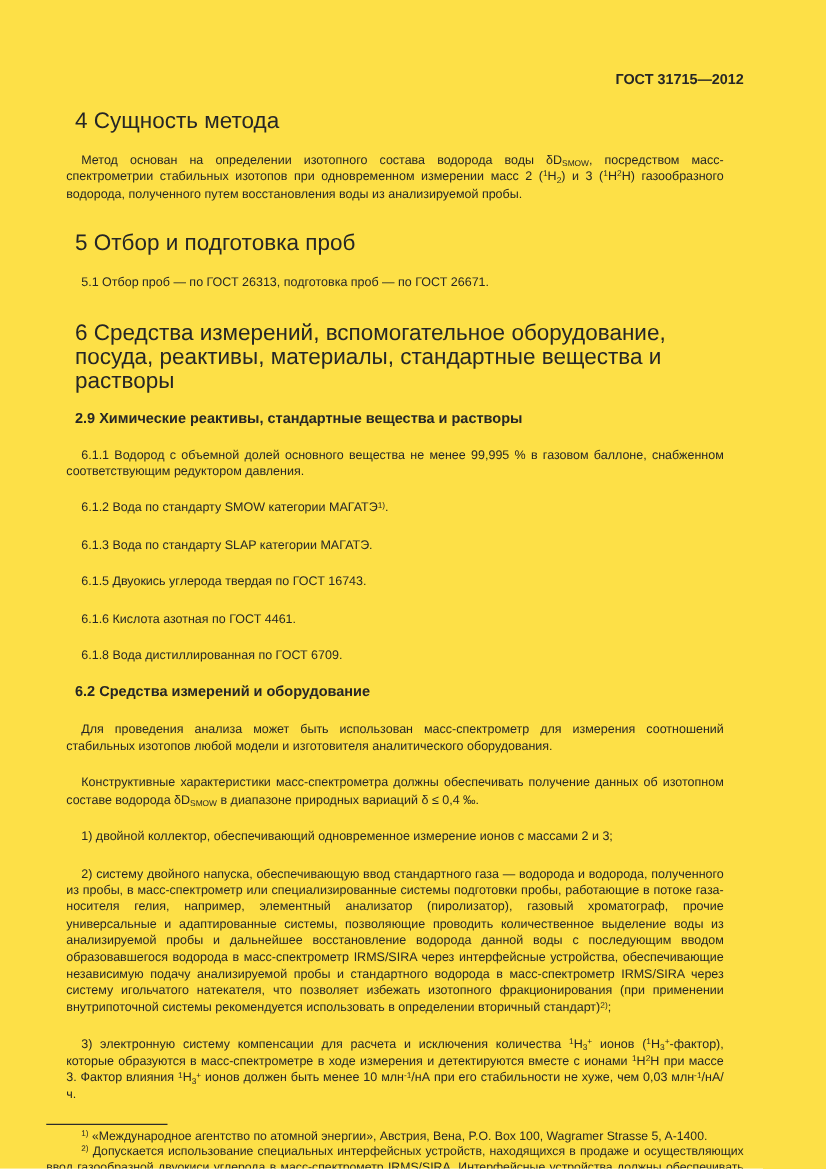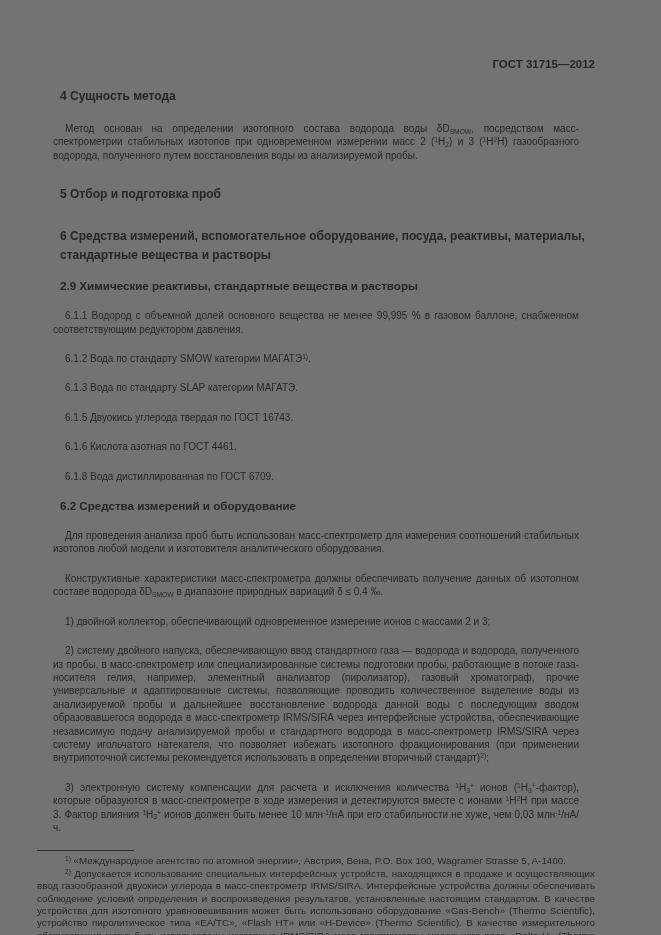--- a/index.html
+++ b/index.html
@@ -6,35 +6,35 @@
     margin: 0;
     padding: 0;
     background: #ffffff;
   }
   .page {
     position: relative;
     width: 661px;
     height: 935px;
     box-sizing: border-box;
     padding: 57px 66px 0 37px;
-    background: #737373;
+    background: #fde047;
     color: #262626;
     font-family: "Liberation Sans", sans-serif;
     overflow: hidden;
   }
   .doc-header {
     text-align: right;
     font-size: 11.5px;
     font-weight: 700;
     line-height: 14px;
     margin-bottom: 2px;
   }
   h1 {
-    font-size: 12px;
-    font-weight: 700;
+    font-size: 18px;
+    font-weight: 400;
     line-height: 19px;
     margin: 23px 0 9px 23px;
   }
   h1.first {
     margin-top: 16px;
   }
   h2 {
     font-size: 11.6px;
     font-weight: 700;
     line-height: 14px;
@@ -86,36 +86,37 @@
 <body>
 
 <div class="page">
 
   <div class="doc-header">ГОСТ 31715—2012</div>
 
   <h1 class="first">4  Сущность метода</h1>
   <p class="body">Метод основан на определении изотопного состава водорода воды δD<sub>SMOW</sub>, посредством масс-спектрометрии стабильных изотопов при одновременном измерении масс 2 (<sup>1</sup>H<sub>2</sub>) и 3 (<sup>1</sup>H<sup>2</sup>H) газообразного водорода, полученного путем восстановления воды из анализируемой пробы.</p>
 
   <h1>5  Отбор и подготовка проб</h1>
+  <p class="body">5.1  Отбор проб — по ГОСТ 26313, подготовка проб — по ГОСТ 26671.</p>
 
   <h1>6  Средства измерений, вспомогательное оборудование, посуда, реактивы, материалы, стандартные вещества и растворы</h1>
 
   <h2>2.9  Химические реактивы, стандартные вещества и растворы</h2>
   <div>
     <p class="body">6.1.1  Водород с объемной долей основного вещества не менее 99,995 % в газовом баллоне, снабженном соответствующим редуктором давления.</p>
     <p class="body">6.1.2  Вода по стандарту SMOW категории МАГАТЭ<sup>1)</sup>.</p>
     <p class="body">6.1.3  Вода по стандарту SLAP категории МАГАТЭ.</p>
     <p class="body">6.1.5  Двуокись углерода твердая по ГОСТ 16743.</p>
     <p class="body">6.1.6  Кислота азотная по ГОСТ 4461.</p>
     <p class="body">6.1.8  Вода дистиллированная по ГОСТ 6709.</p>
   </div>
 
   <h2>6.2  Средства измерений и оборудование</h2>
   <div>
-    <p class="body">Для проведения анализа проб быть использован масс-спектрометр для измерения соотношений стабильных изотопов любой модели и изготовителя аналитического оборудования.</p>
+    <p class="body">Для проведения анализа может быть использован масс-спектрометр для измерения соотношений стабильных изотопов любой модели и изготовителя аналитического оборудования.</p>
     <p class="body">Конструктивные характеристики масс-спектрометра должны обеспечивать получение данных об изотопном составе водорода δD<sub>SMOW</sub> в диапазоне природных вариаций δ ≤ 0,4 ‰.</p>
     <p class="body">1)  двойной коллектор, обеспечивающий одновременное измерение ионов с массами 2 и 3;</p>
     <p class="body">2)  систему двойного напуска, обеспечивающую ввод стандартного газа — водорода и водорода, полученного из пробы, в масс-спектрометр или специализированные системы подготовки пробы, работающие в потоке газа-носителя гелия, например, элементный анализатор (пиролизатор), газовый хроматограф, прочие универсальные и адаптированные системы, позволяющие проводить количественное выделение воды из анализируемой пробы и дальнейшее восстановление водорода данной воды с последующим вводом образовавшегося водорода в масс-спектрометр IRMS/SIRA через интерфейсные устройства, обеспечивающие независимую подачу анализируемой пробы и стандартного водорода в масс-спектрометр IRMS/SIRA через систему игольчатого натекателя, что позволяет избежать изотопного фракционирования (при применении внутрипоточной системы рекомендуется использовать в определении вторичный стандарт)<sup>2)</sup>;</p>
     <p class="body">3)  электронную систему компенсации для расчета и исключения количества <sup>1</sup>H<sub>3</sub><sup>+</sup> ионов (<sup>1</sup>H<sub>3</sub><sup>+</sup>-фактор), которые образуются в масс-спектрометре в ходе измерения и детектируются вместе с ионами <sup>1</sup>H<sup>2</sup>H при массе 3. Фактор влияния <sup>1</sup>H<sub>3</sub><sup>+</sup> ионов должен быть менее 10 млн<sup>-1</sup>/нА при его стабильности не хуже, чем 0,03 млн<sup>-1</sup>/нА/ч.</p>
   </div>
 
   <div class="fn-divider"></div>
   <p class="fn"><sup>1)</sup> «Международное агентство по атомной энергии», Австрия, Вена, P.O. Box 100, Wagramer Strasse 5, A-1400.</p>
   <p class="fn"><sup>2)</sup> Допускается использование специальных интерфейсных устройств, находящихся в продаже и осуществляющих ввод газообразной двуокиси углерода в масс-спектрометр IRMS/SIRA. Интерфейсные устройства должны обеспечивать соблюдение условий определения и воспроизведения результатов, установленные настоящим стандартом. В качестве устройства для изотопного уравновешивания может быть использовано оборудование «Gas-Bench» (Thermo Scientific), устройство пиролитическое типа «EA/TC», «Flash HT» или «H-Device» (Thermo Scientific). В качестве измерительного оборудования могут быть использованы изотопные IRMS/SIRA-масс-спектрометры модельного ряда «Delta V» (Thermo Scientific). Эта информация приведена для сведения пользователей настоящего стандарта и не означает, что стандарт устанавливает обязательное применение этого оборудования.</p>
 

